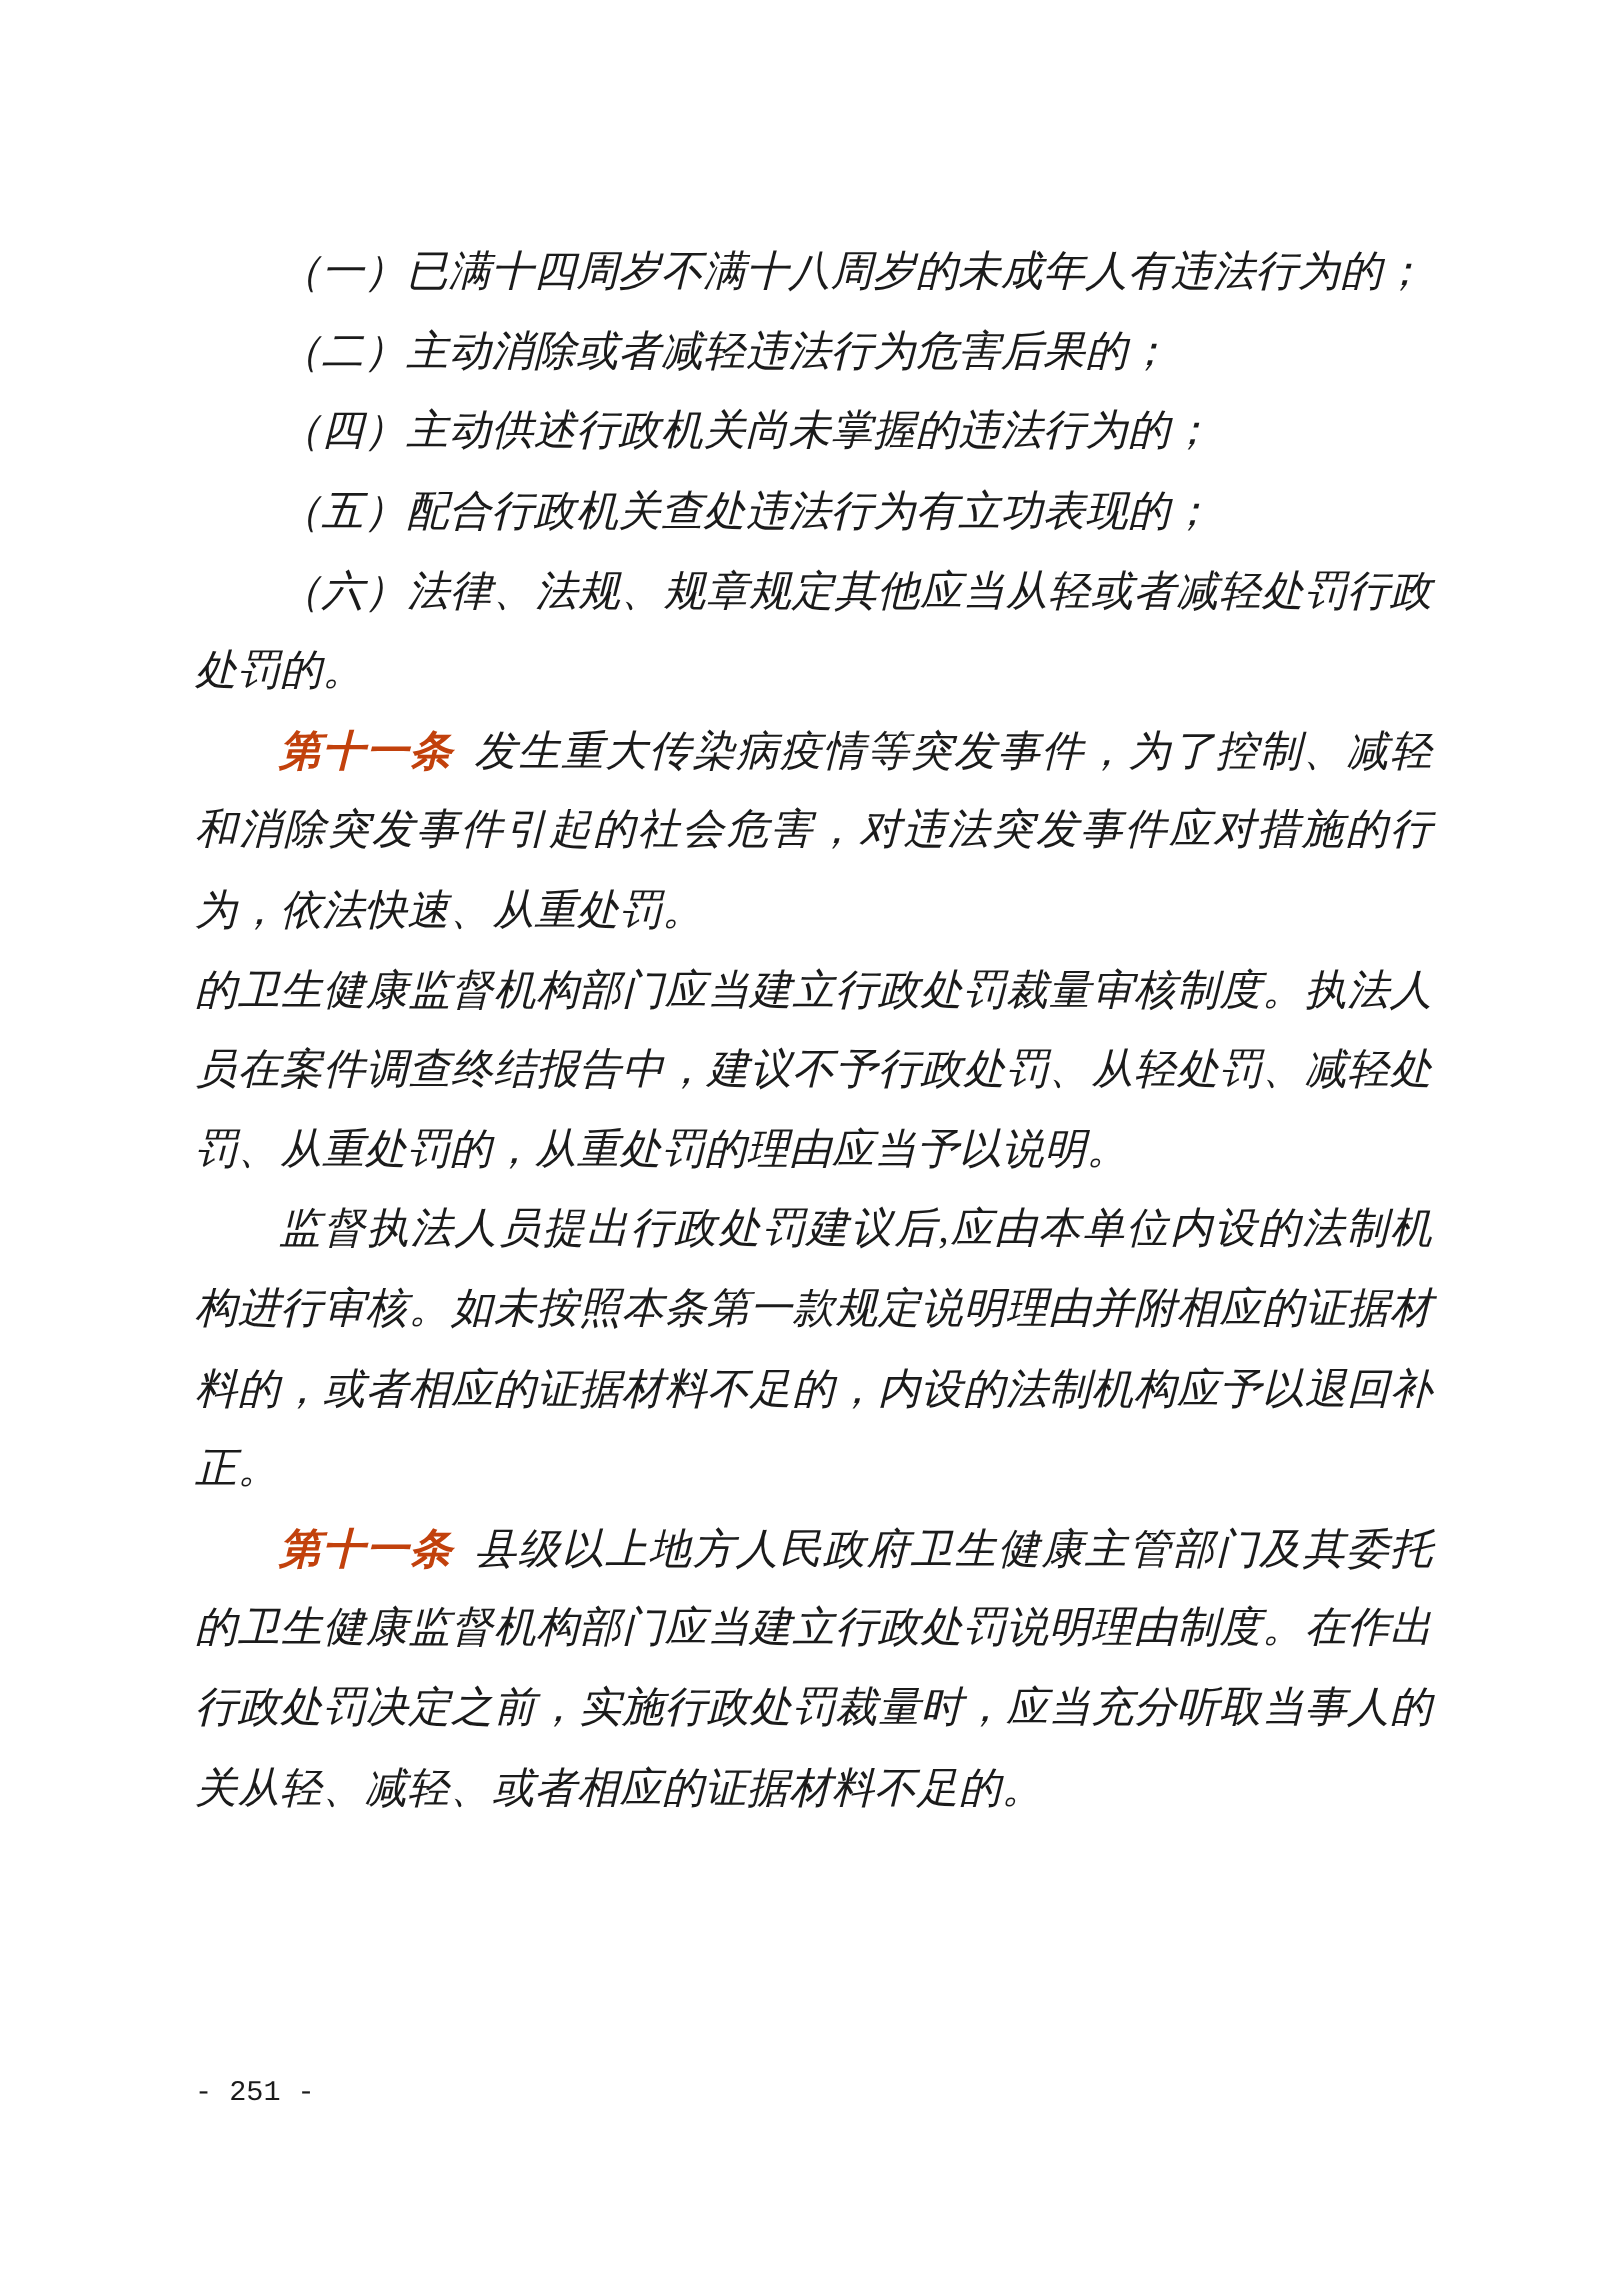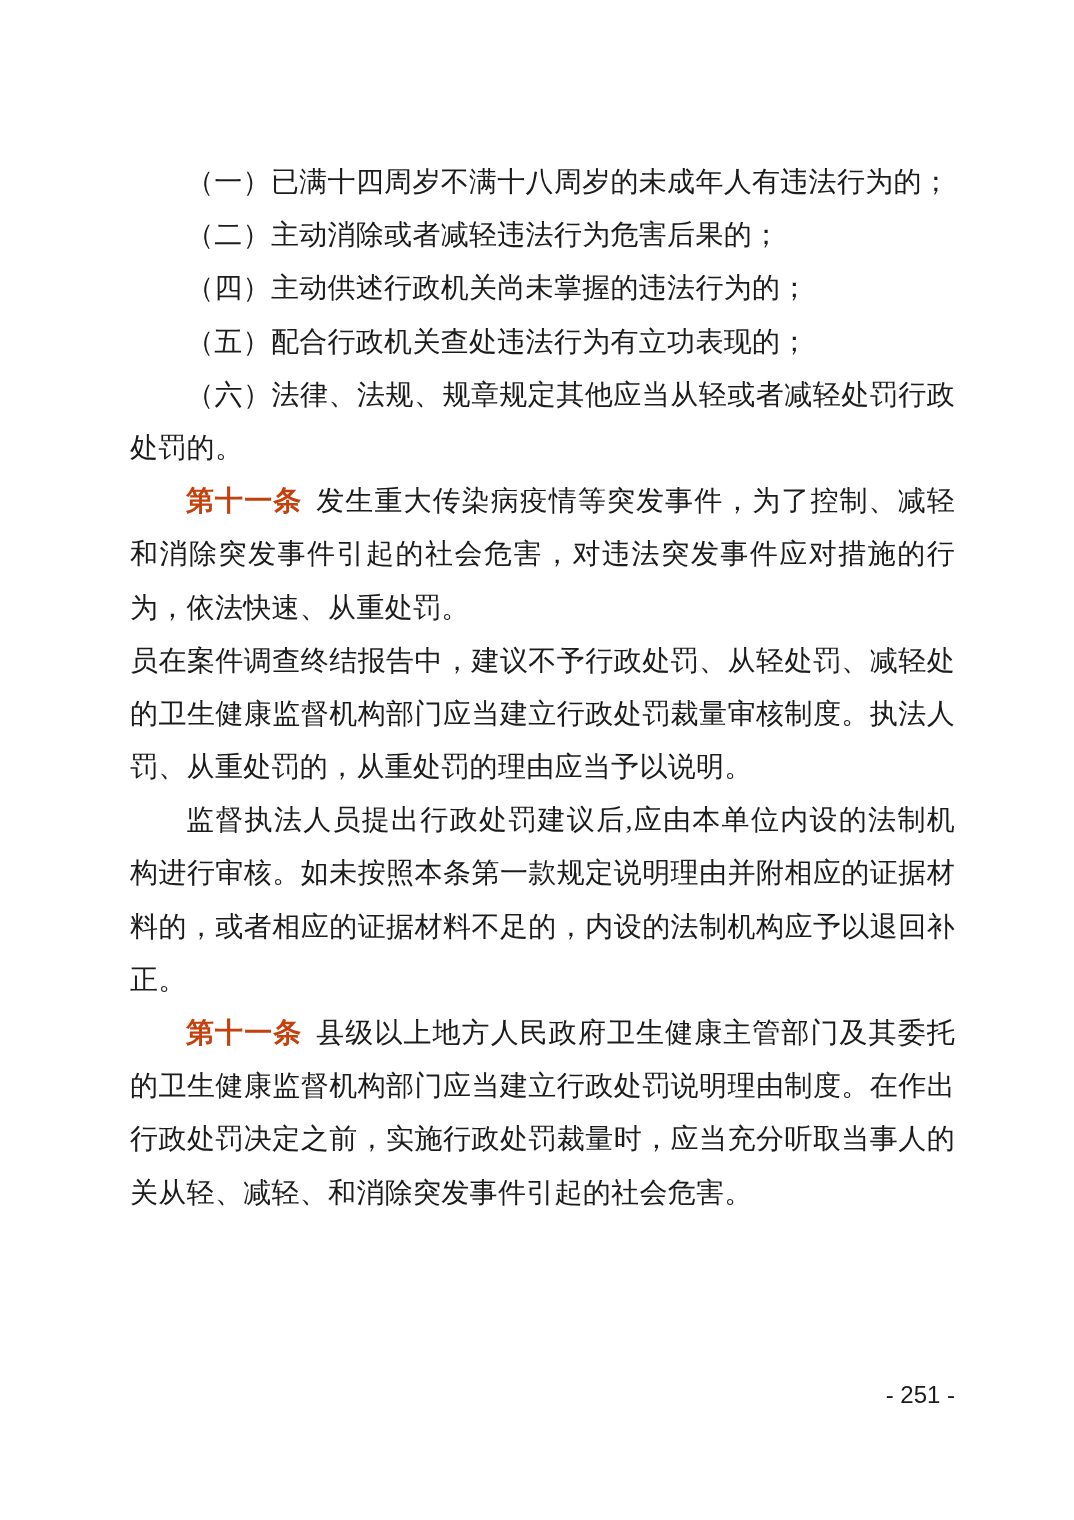--- a/index.html
+++ b/index.html
@@ -21,20 +21,21 @@
     left: 130px;
     top: 155px;
     width: 825px;
   }
   .line {
     height: 53.2px;
     line-height: 53.2px;
     font-size: 28px;
     letter-spacing: 0.3px;
     text-align: left;
+    font-style: italic;
   }
   .line.indent {
     text-indent: 56px;
   }
   .line.justify {
     text-align: justify;
     text-align-last: justify;
   }
   .seg {
     font-family: "Liberation Serif", serif;
@@ -43,47 +44,46 @@
     font-family: "Liberation Sans", sans-serif;
     font-weight: 700;
     color: #c2410c;
     margin-right: 14px;
   }
   .page-number {
     position: absolute;
     top: 1382px;
     left: 130px;
     width: 825px;
-    text-align: right;
-    font-size: 24px;
+    font-size: 19px;
     line-height: 26px;
-    font-family: Liberation Sans, sans-serif;
+    font-family: Liberation Mono, monospace;
     color: #1b1b1b;
   }
 </style>
 </head>
 <body>
 
 <div class="page">
   <div id="text-block">
       <div class="line indent"><span class="seg">（一）已满十四周岁不满十八周岁的未成年人有违法行为的；</span></div>
       <div class="line indent"><span class="seg">（二）主动消除或者减轻违法行为危害后果的；</span></div>
       <div class="line indent"><span class="seg">（四）主动供述行政机关尚未掌握的违法行为的；</span></div>
       <div class="line indent"><span class="seg">（五）配合行政机关查处违法行为有立功表现的；</span></div>
       <div class="line indent justify"><span class="seg">（六）法律、法规、规章规定其他应当从轻或者减轻处罚行政</span></div>
       <div class="line"><span class="seg">处罚的。</span></div>
       <div class="line indent justify"><span class="seg seg-bold">第十一条</span><span class="seg">发生重大传染病疫情等突发事件，为了控制、减轻</span></div>
       <div class="line justify"><span class="seg">和消除突发事件引起的社会危害，对违法突发事件应对措施的行</span></div>
       <div class="line"><span class="seg">为，依法快速、从重处罚。</span></div>
+      <div class="line justify"><span class="seg">的卫生健康监督机构部门应当建立行政处罚裁量审核制度。执法人</span></div>
       <div class="line justify"><span class="seg">员在案件调查终结报告中，建议不予行政处罚、从轻处罚、减轻处</span></div>
-      <div class="line justify"><span class="seg">的卫生健康监督机构部门应当建立行政处罚裁量审核制度。执法人</span></div>
       <div class="line"><span class="seg">罚、从重处罚的，从重处罚的理由应当予以说明。</span></div>
       <div class="line indent justify"><span class="seg">监督执法人员提出行政处罚建议后,应由本单位内设的法制机</span></div>
       <div class="line justify"><span class="seg">构进行审核。如未按照本条第一款规定说明理由并附相应的证据材</span></div>
       <div class="line justify"><span class="seg">料的，或者相应的证据材料不足的，内设的法制机构应予以退回补</span></div>
       <div class="line"><span class="seg">正。</span></div>
       <div class="line indent justify"><span class="seg seg-bold">第十一条</span><span class="seg">县级以上地方人民政府卫生健康主管部门及其委托</span></div>
       <div class="line justify"><span class="seg">的卫生健康监督机构部门应当建立行政处罚说明理由制度。在作出</span></div>
       <div class="line justify"><span class="seg">行政处罚决定之前，实施行政处罚裁量时，应当充分听取当事人的</span></div>
-      <div class="line"><span class="seg">关从轻、减轻、和消除突发事件引起的社会危害。</span></div>
+      <div class="line"><span class="seg">关从轻、减轻、或者相应的证据材料不足的。</span></div>
     </div>
   <div class="page-number">- 251 -</div>
 </div>
 
 </body></html>

